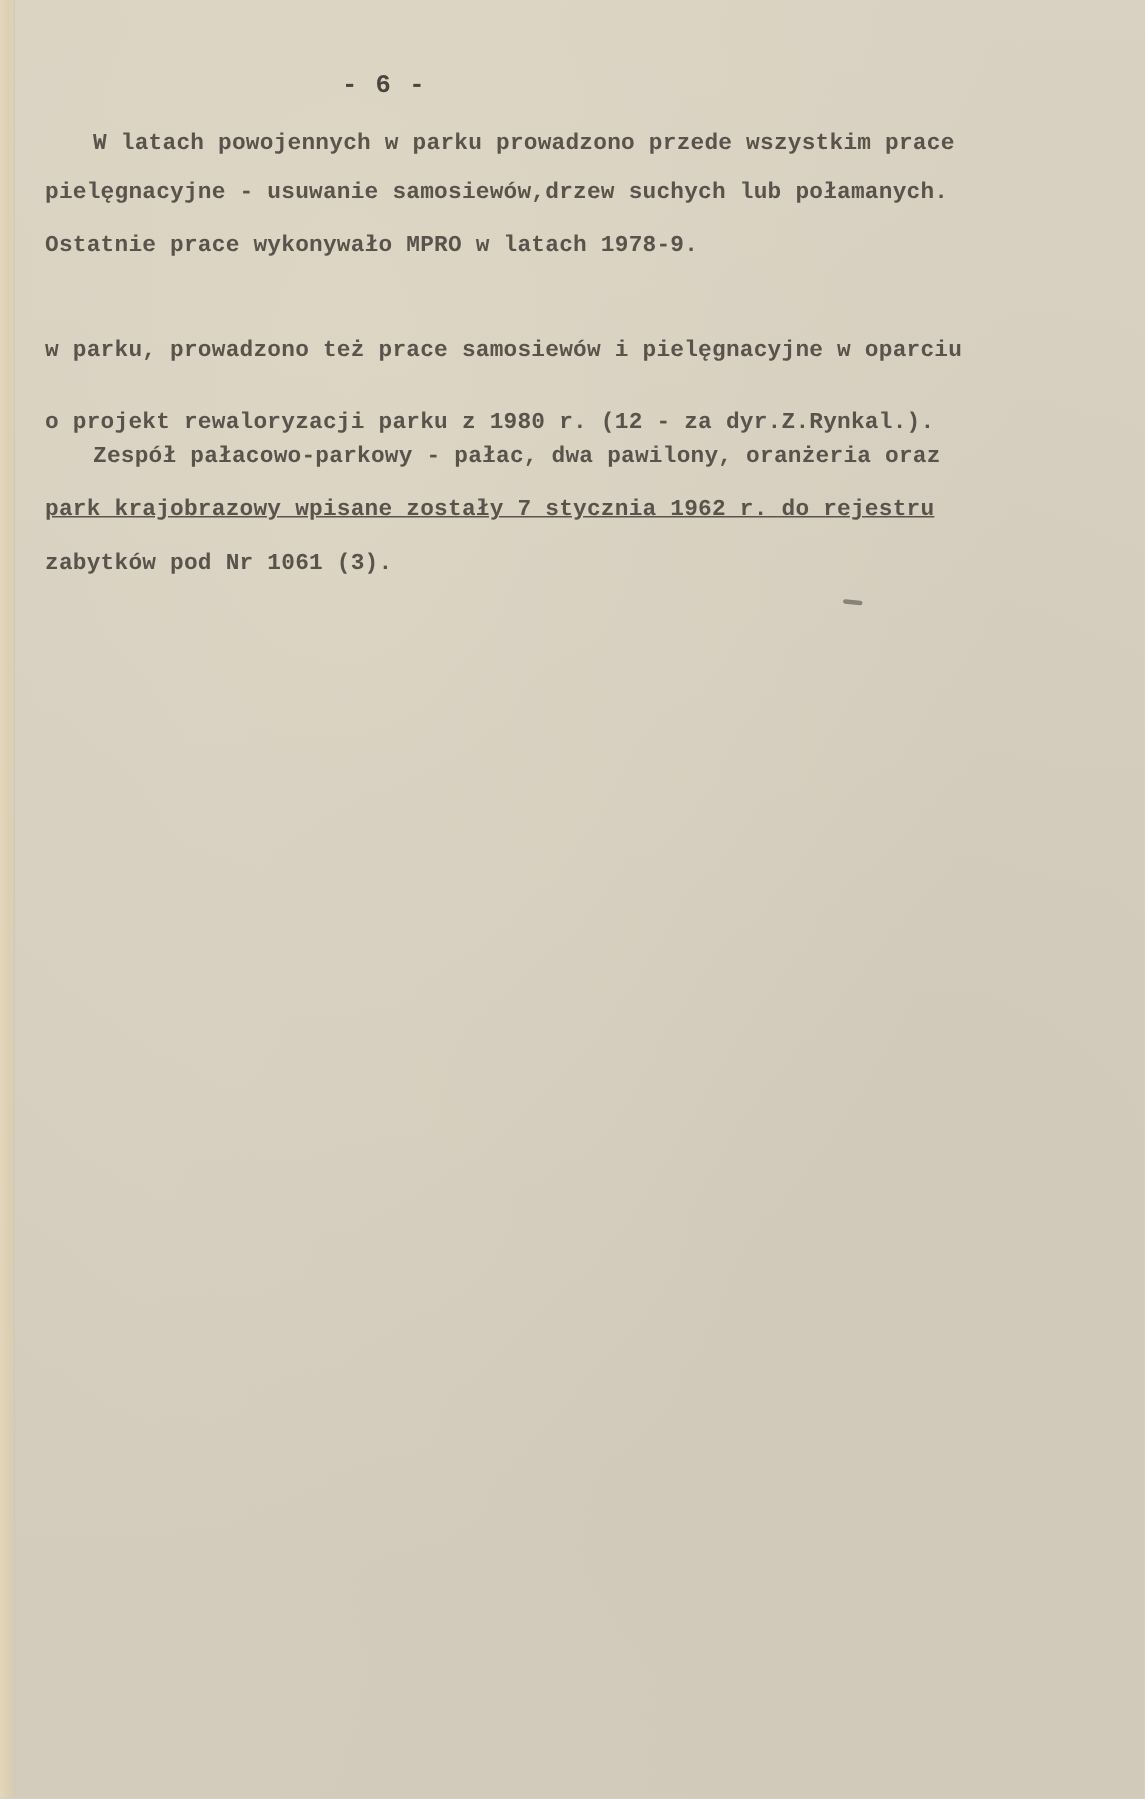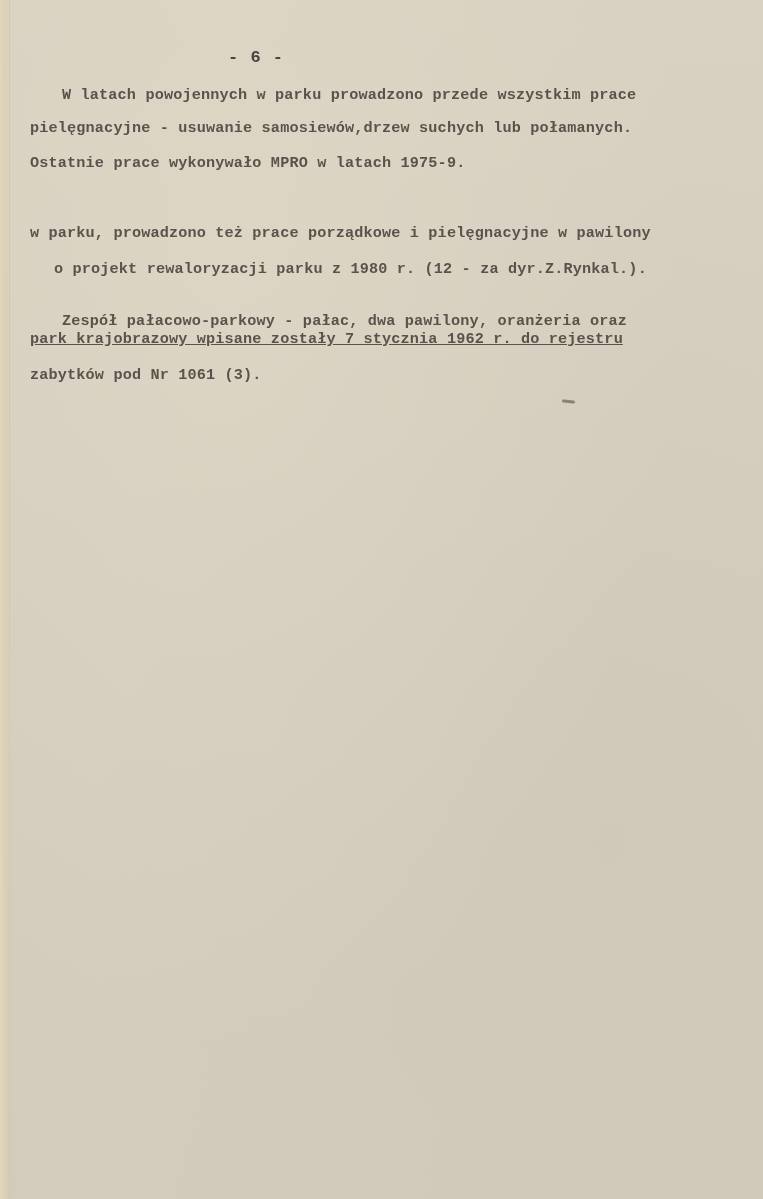--- a/index.html
+++ b/index.html
@@ -64,21 +64,21 @@
 </head>
 <body>
 
 <div class="page">
   <div class="left-edge"></div>
 
   <div class="page-number">- 6 -</div>
 
   <div class="line" style="left:62px; top:86px;">W latach powojennych w parku prowadzono przede wszystkim prace</div>
   <div class="line" style="left:30px; top:119px;">pielęgnacyjne - usuwanie samosiewów,drzew suchych lub połamanych.</div>
-  <div class="line" style="left:30px; top:154px;">Ostatnie prace wykonywało MPRO w latach 1975-9.</div>
-  <div class="line" style="left:30px; top:224px;">w parku, prowadzono też prace porządkowe i pielęgnacyjne w pawilony</div>
-  <div class="line" style="left:30px; top:260px;margin-left:24px;">o projekt rewaloryzacji parku z 1980 r. (12 - za dyr.Z.Rynkal.).</div>
-  <div class="line" style="left:62px; top:312px;text-align:center;">Zespół pałacowo-parkowy - pałac, dwa pawilony, oranżeria oraz</div>
+  <div class="line" style="left:30px; top:154px;">Ostatnie prace wykonywało MPRO w latach 1978-9.</div>
+  <div class="line" style="left:30px; top:224px;">w parku, prowadzono też prace samosiewów i pielęgnacyjne w oparciu</div>
+  <div class="line" style="left:30px; top:272px;">o projekt rewaloryzacji parku z 1980 r. (12 - za dyr.Z.Rynkal.).</div>
+  <div class="line" style="left:62px; top:295px;text-align:center;">Zespół pałacowo-parkowy - pałac, dwa pawilony, oranżeria oraz</div>
   <div class="line" style="left:30px; top:330px;text-decoration:underline;">park krajobrazowy wpisane zostały 7 stycznia 1962 r. do rejestru</div>
   <div class="line" style="left:30px; top:366px;">zabytków pod Nr 1061 (3).</div>
 
   <div class="mark"></div>
 </div>
 
 </body></html>

